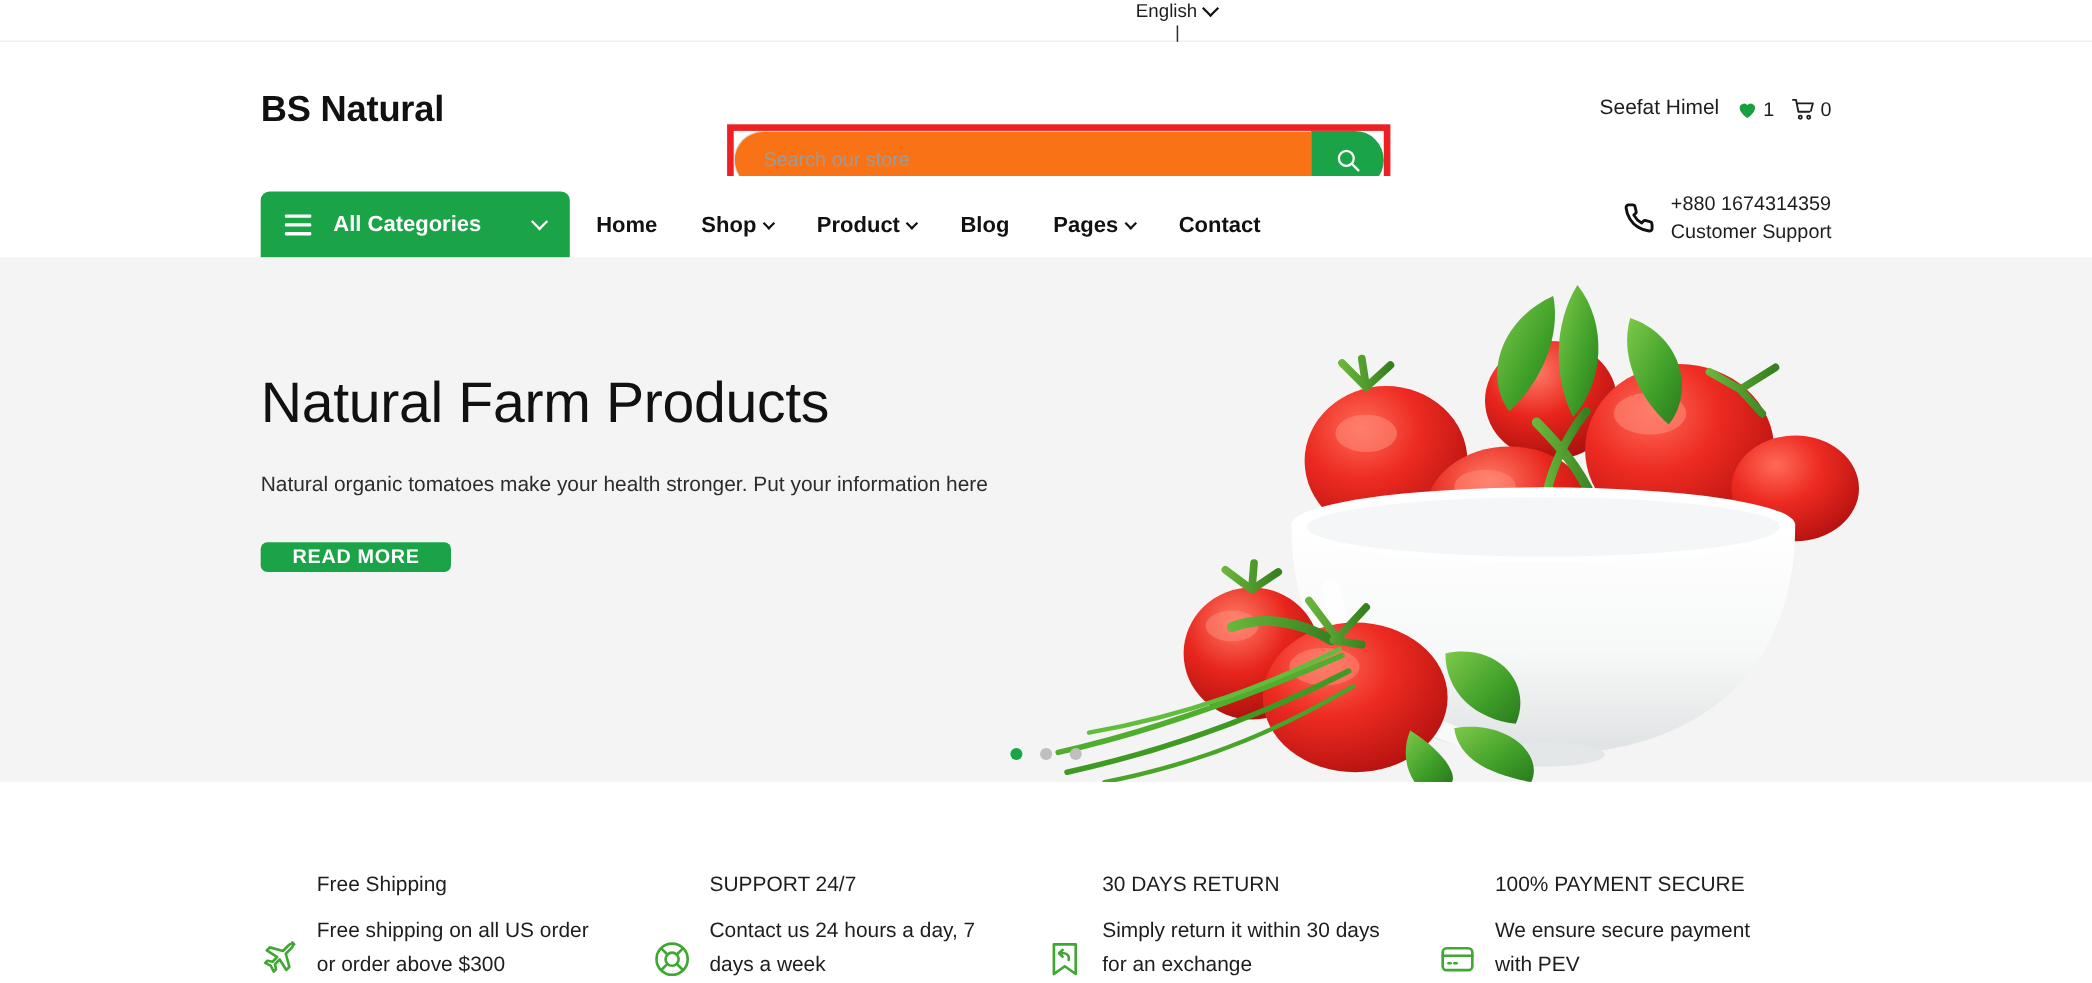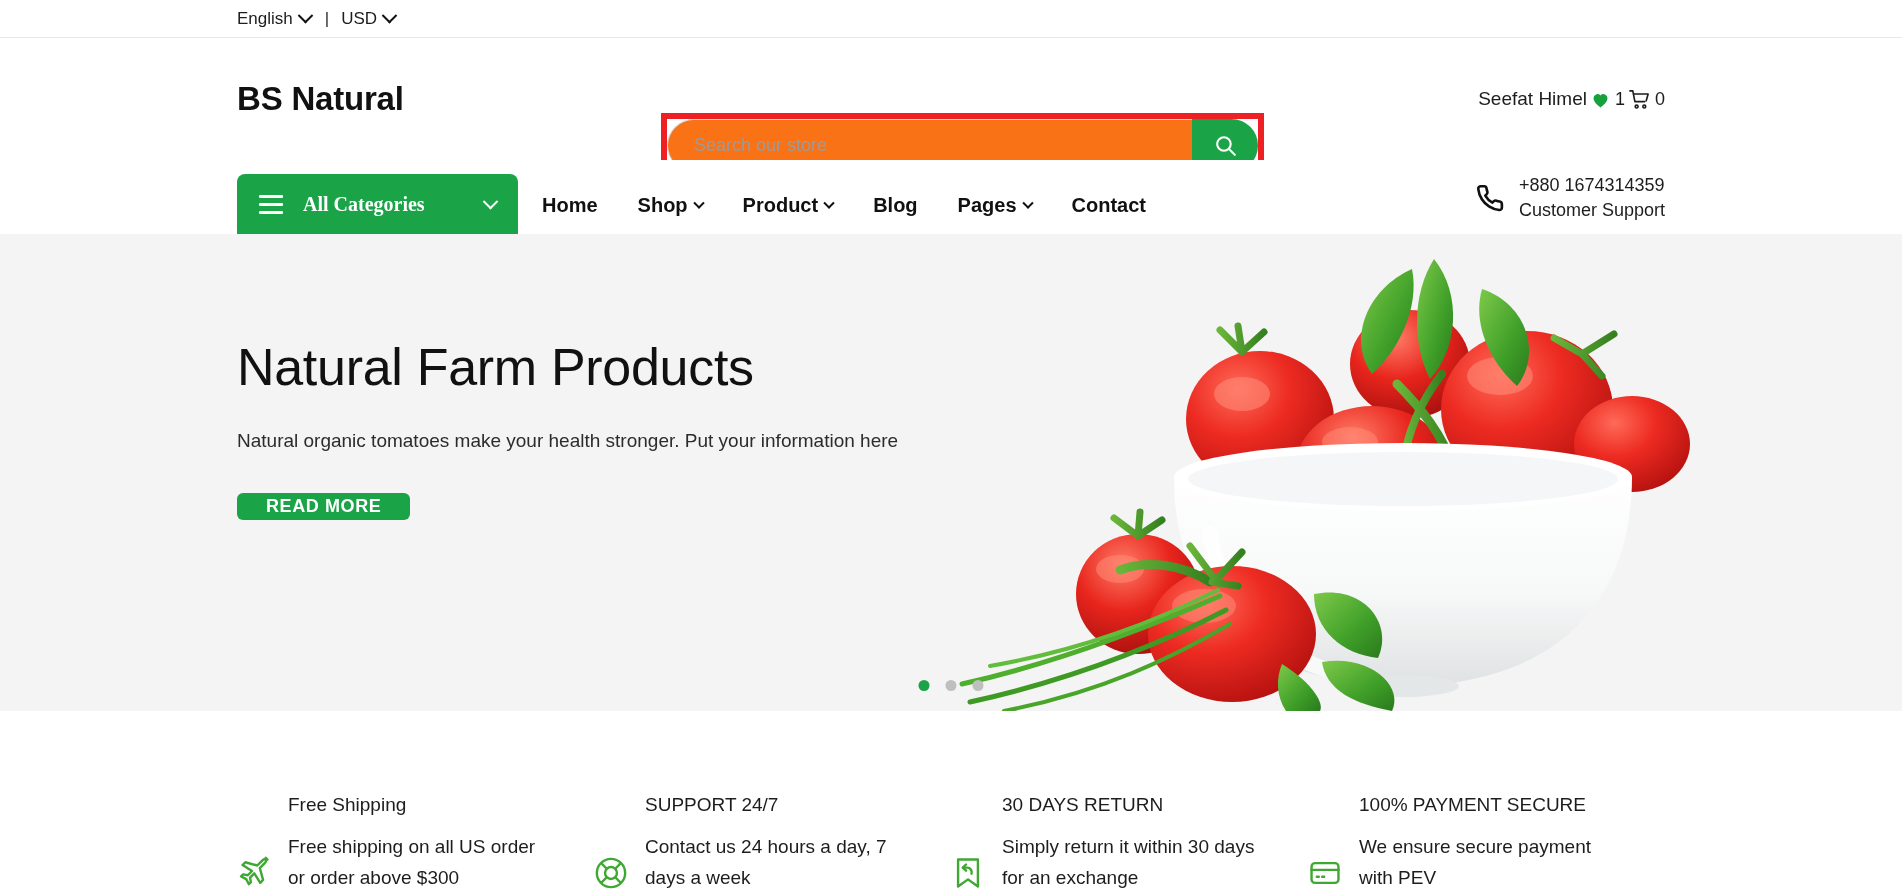--- a/index.html
+++ b/index.html
@@ -13,20 +13,21 @@
   }
 
   
   .topbar {
     height: 38px;
     background: #ffffff;
     border-bottom: 1px solid #e8e8e8;
     display: flex;
     align-items: center;
     padding-left: 237px;
+    flex-direction: column;
   }
   .topbar-item {
     display: inline-flex;
     align-items: center;
     gap: 7px;
     font-size: 17px;
     color: #1d1d1d;
     cursor: pointer;
   }
   .topbar-sep {
@@ -107,21 +108,21 @@
     align-items: center;
     justify-content: center;
     cursor: pointer;
   }
 
   
   .account {
     margin-left: auto;
     display: flex;
     align-items: center;
-    gap: 2px;
+    gap: 14px;
     white-space: nowrap;
   }
   .account-name { font-size: 19px; color: #1d1d1d; }
   .icon-count {
     display: inline-flex;
     align-items: center;
     gap: 3px;
     font-size: 18px;
     color: #1d1d1d;
     cursor: pointer;
@@ -141,21 +142,20 @@
     height: 60px;
     background: #1aa447;
     border-radius: 8px 8px 0 0;
     display: flex;
     align-items: center;
     padding: 0 22px;
     gap: 20px;
     cursor: pointer;
     color: #fff;
     flex: none;
-    font-family: Liberation Serif, serif;
   }
   .burger { display: flex; flex-direction: column; gap: 5px; }
   .burger i { display: block; width: 24px; height: 3px; background: #fff; border-radius: 1px; }
   .allcat-label { font-size: 20px; font-weight: bold; }
   .allcat .caret { margin-left: auto; }
 
   .mainnav {
     display: flex;
     align-items: center;
     gap: 40px;

